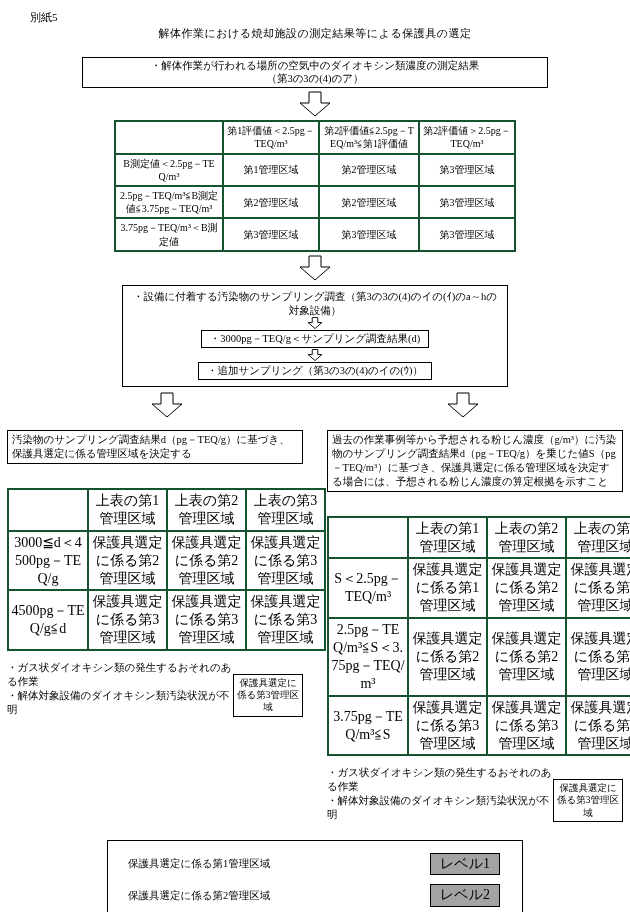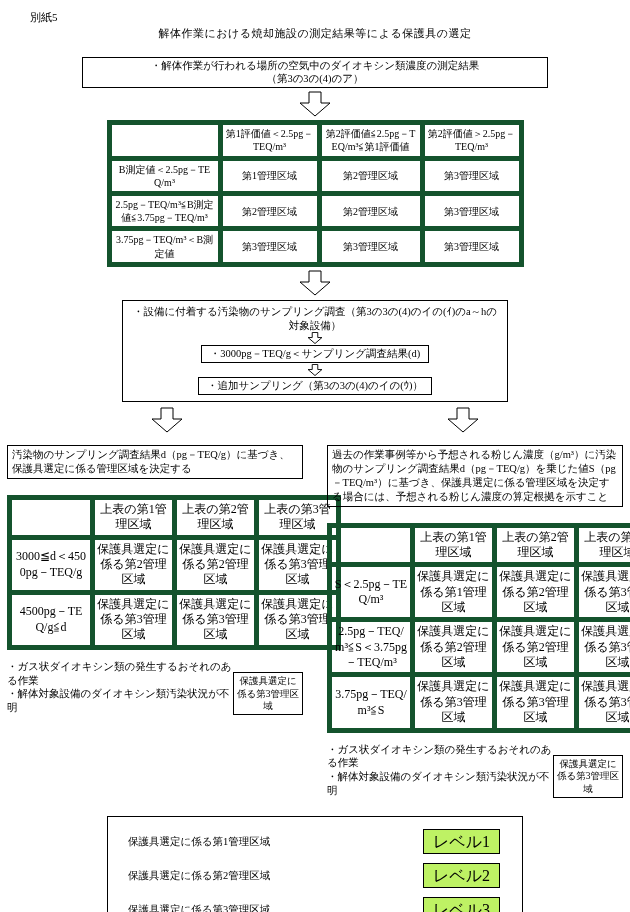--- a/index.html
+++ b/index.html
@@ -9,45 +9,45 @@
     font-size:10.5px;line-height:1.32;overflow:hidden;
     word-break:break-all;overflow-wrap:anywhere;
   }
   .attachment{position:absolute;top:10px;left:30px;font-size:11px;}
   .title{text-align:center;padding-top:26px;font-size:11px;letter-spacing:.5px;}
   .bx{border:1px solid #000;}
   .measurement-box{width:452px;margin:16px auto 0;text-align:center;padding:1px 6px;}
   .arrow-row{display:flex;justify-content:center;margin:3px 0;}
   .branch-arrow-row{display:flex;justify-content:space-between;padding:0 150px;margin:5px 0 4px;}
   table{border-collapse:collapse;}
-  td{border:5px solid #14532d;text-align:center;vertical-align:middle;padding:2px 3px;}
+  td{border:2px solid #14532d;text-align:center;vertical-align:middle;padding:2px 3px;}
   .air-table{margin:2px auto;font-size:10px;width:368px;table-layout:fixed;}
   .air-table .c0{width:100px;}
   .air-table .c1{width:88px;}
   .air-table .c2{width:92px;}
   .air-table .c3{width:88px;}
   .sampling-box{width:368px;margin:4px auto 0;text-align:center;padding:4px 8px 5px;}
   .sampling-item{margin:0 auto;}
   .inner-bx{display:inline-block;border:1px solid #000;padding:1px 8px;margin:1px auto;}
   .mini-arrow{display:block;margin:0 auto;}
   .columns{display:flex;justify-content:space-between;padding:0 7px;margin-top:2px;}
   .col{width:296px;display:flex;flex-direction:column;}
   .plan-box,.decision-box{padding:2px 4px;text-align:left;}
   .decision-box{margin-top:8px;}
-  .branch-table{margin-top:16px;font-size:12px;line-height:1.28;width:295px;table-layout:fixed;}
+  .branch-table{margin-top:24px;font-size:14px;line-height:1.28;width:295px;table-layout:fixed;}
   .branch-table .c0{width:74px;}
   .branch-table .c1,.branch-table .c2,.branch-table .c3{width:73px;}
   .branch-table td{padding:2px 2px;}
   .note-row{display:flex;margin-top:10px;align-items:flex-end;}
   .note-text{width:226px;text-align:left;}
   .note-box{border:1px solid #000;width:64px;text-align:center;padding:2px 2px;font-size:9.5px;line-height:1.3;}
   .legend-box{width:372px;margin:18px auto 0;padding:12px 22px 4px 20px;}
   .legend-row{display:flex;justify-content:space-between;align-items:center;margin-bottom:9px;}
   .legend-label{text-align:left;}
-  .level-chip{border:1px solid #000;background:#bef264;padding:1px 9px;font-size:16px;white-space:nowrap;}
+  .level-chip{border:1px solid #000;background:#a3a3a3;padding:1px 9px;font-size:14px;white-space:nowrap;}
 </style>
 </head>
 <body>
 
 <div class="page">
 
   <div class="attachment">別紙5</div>
   <div class="title">解体作業における焼却施設の測定結果等による保護具の選定</div>
 
   <div class="bx measurement-box">

